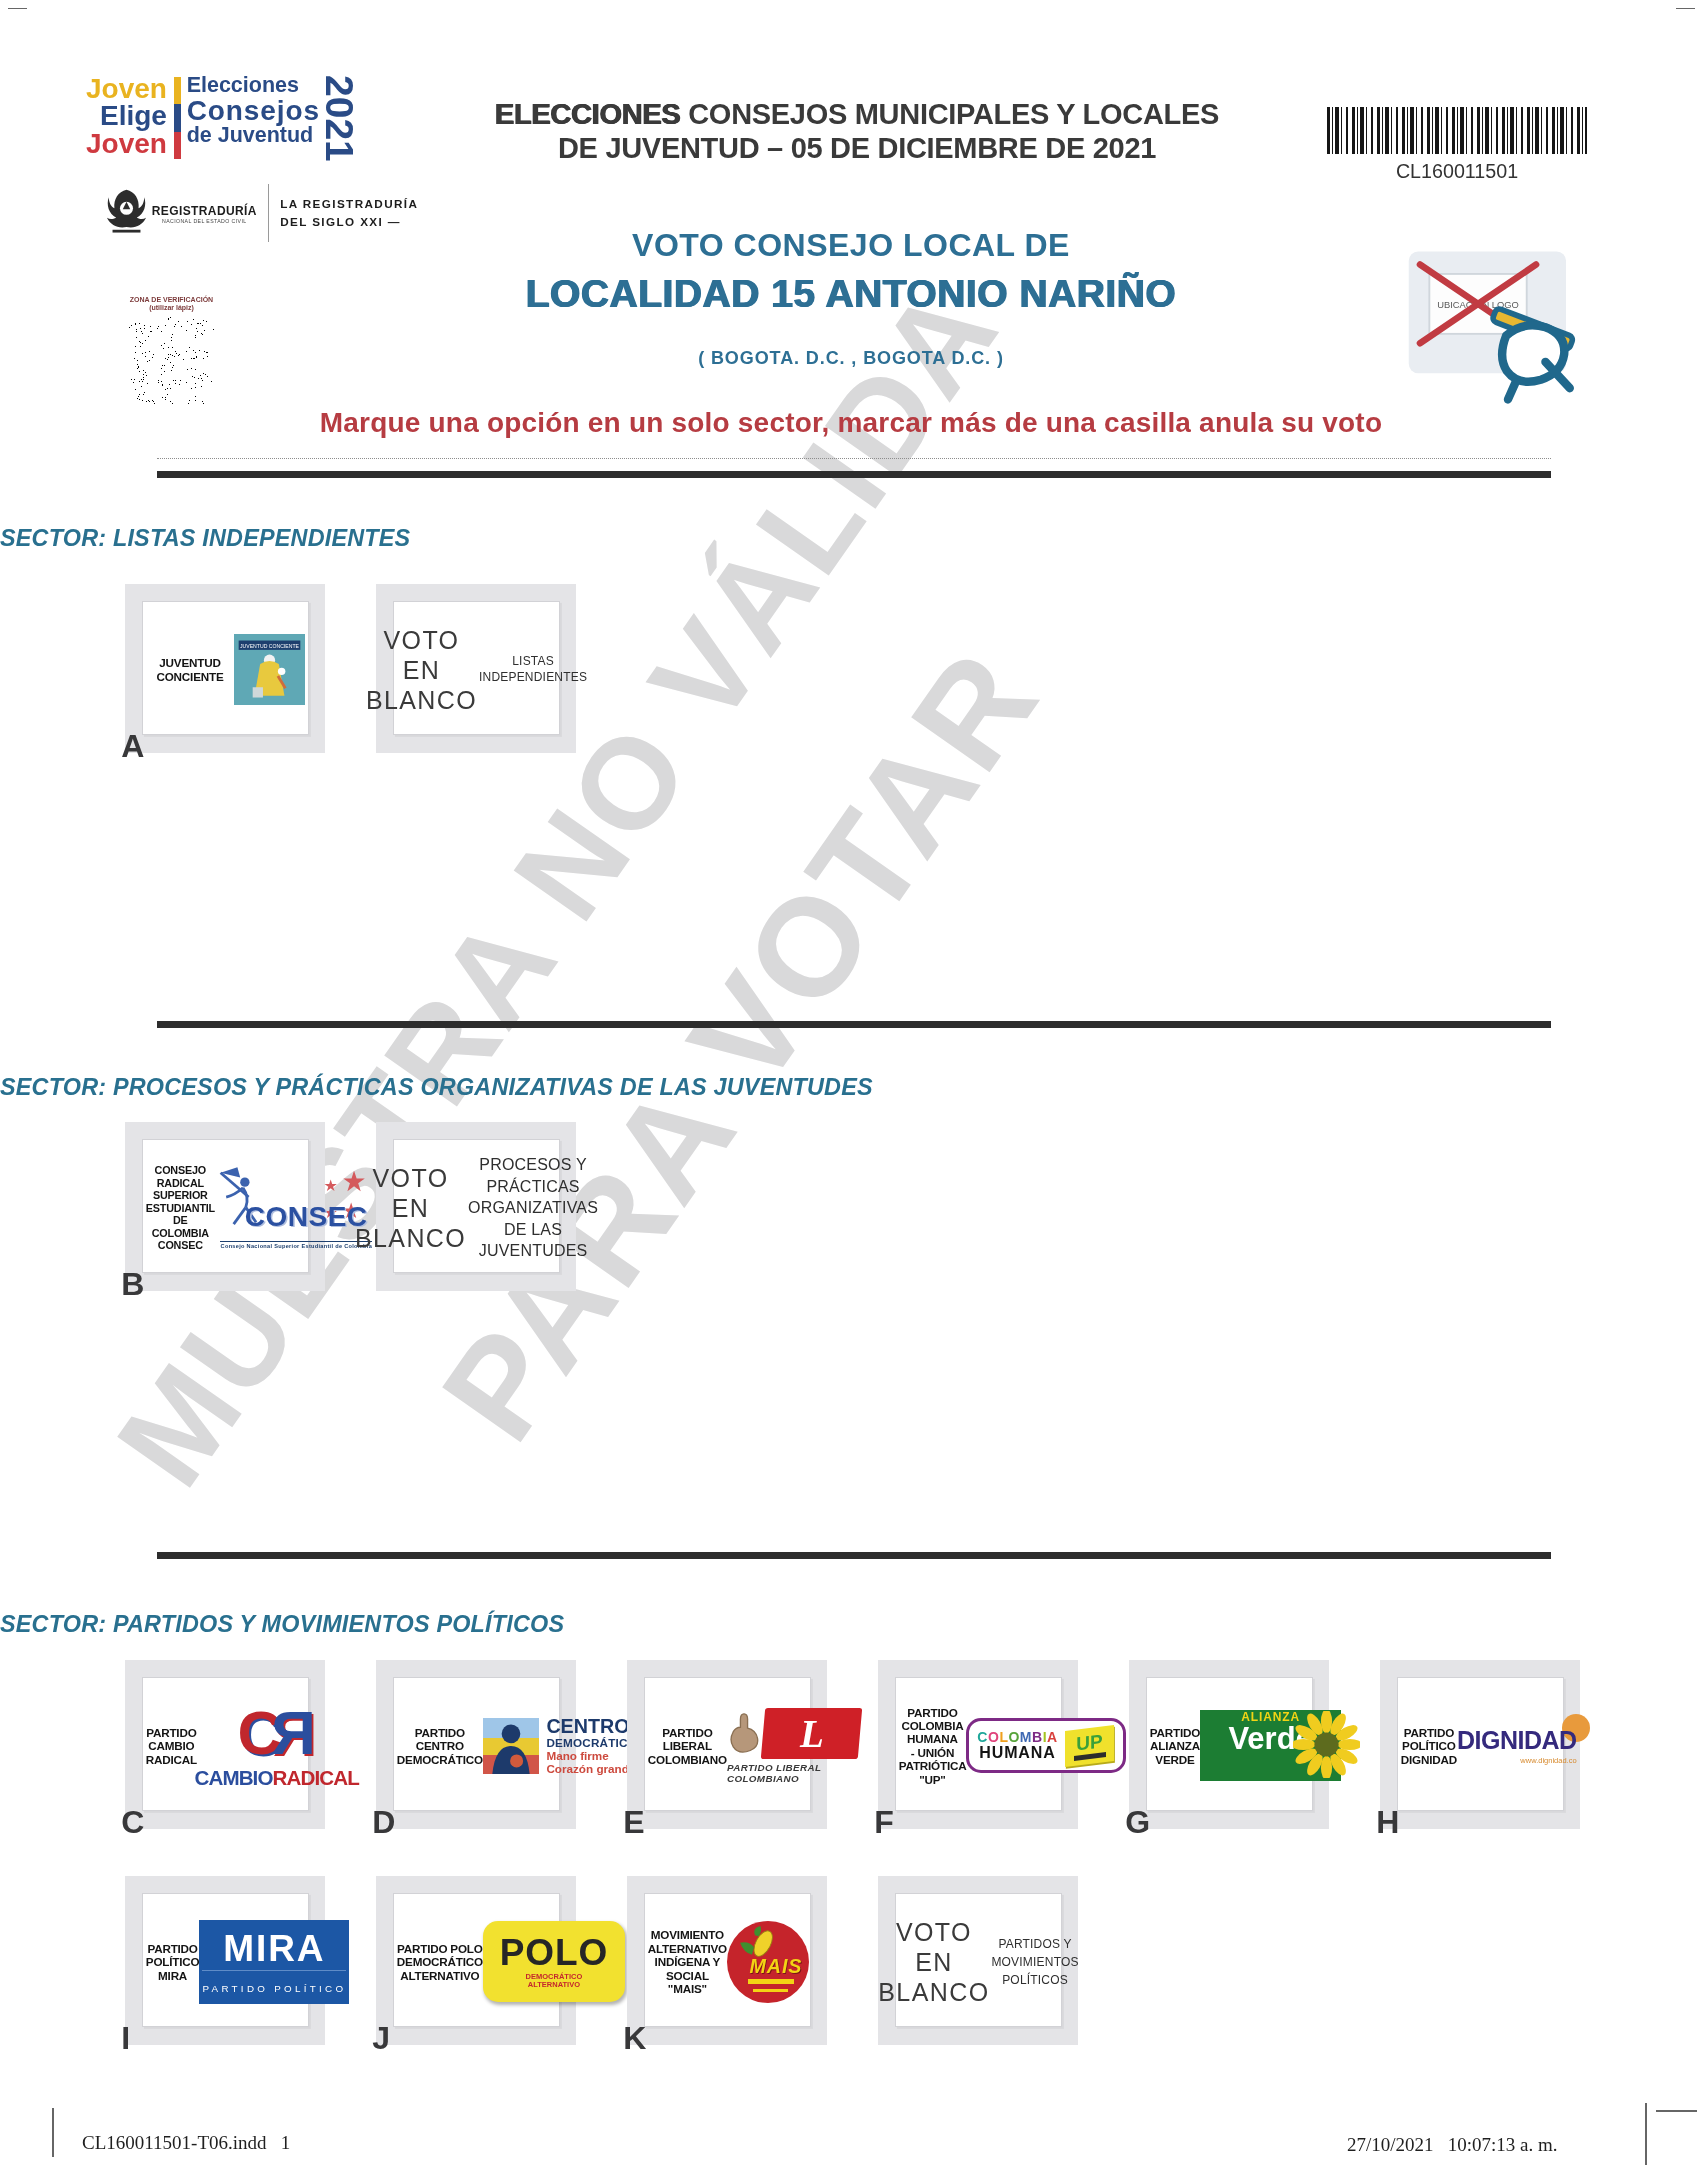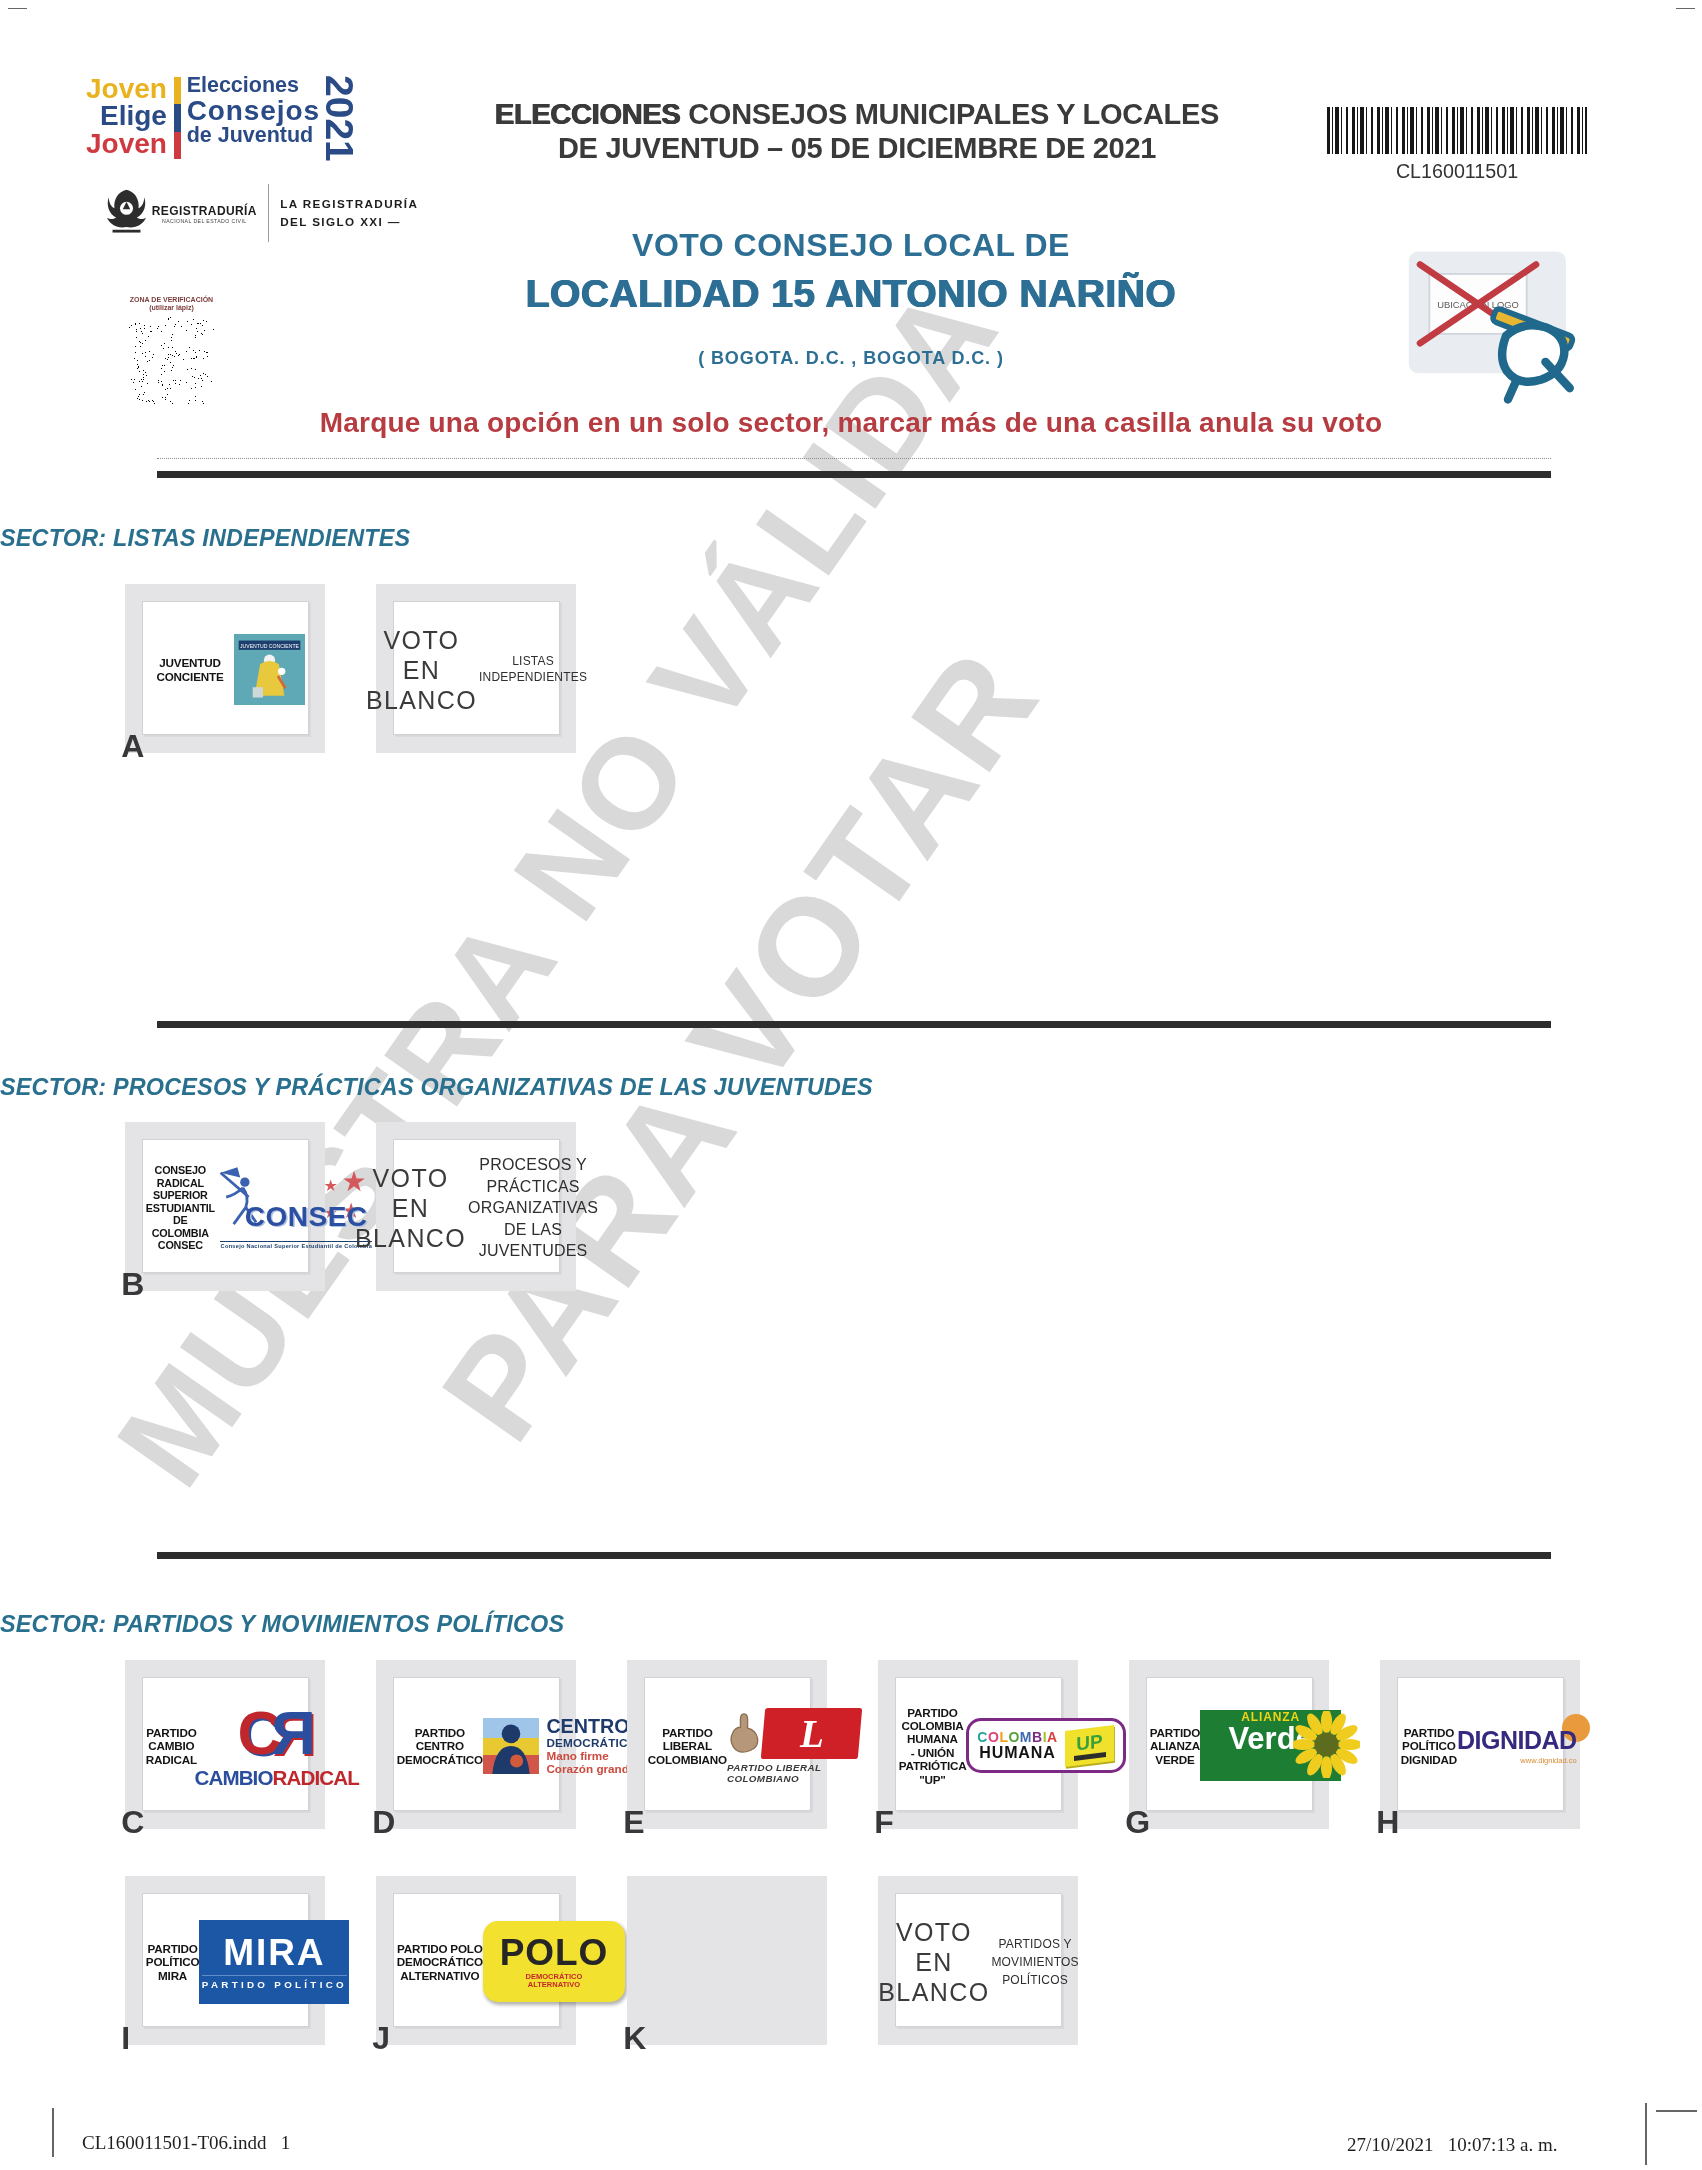--- a/index.html
+++ b/index.html
@@ -133,22 +133,22 @@
   .av-flower{position:absolute;right:0;top:3.7px;}
 
   .lg-dg{position:relative;text-align:center;}
   .dg-circle{position:absolute;right:-13px;top:-12px;width:28px;height:28px;border-radius:50%;background:#e89a3c;}
   .dg-word{position:relative;font-weight:bold;font-size:25px;color:#352a7d;letter-spacing:-0.5px;}
   .dg-web{text-align:right;font-size:7.5px;color:#d78a2e;margin-top:0.9px;}
 
   .lg-mira{width:150px;height:84px;background:#1c57a5;display:flex;flex-direction:column;
            align-items:center;justify-content:center;}
   .mira-word{color:#fff;font-weight:bold;font-size:37px;letter-spacing:1.9px;line-height:1;}
-  .mira-sub{color:#fff;font-size:9.8px;font-weight:bold;letter-spacing:3.3px;margin-top:3.7px;
-            border-top:1.9px solid #5f8cc7;padding-top:3px;}
+  .mira-sub{color:#fff;font-size:9.8px;font-weight:normal;letter-spacing:3.3px;margin-top:3.7px;
+            border-top:1.9px solid #5f8cc7;padding-top:12px;}
 
   .lg-polo{width:142px;height:81px;background:#f2e12f;border-radius:15px;
            box-shadow:1.9px 2.8px 3.7px rgba(0,0,0,0.3);display:flex;flex-direction:column;
            align-items:center;justify-content:center;}
   .polo-word{font-weight:bold;font-size:37px;color:#262626;letter-spacing:0.9px;line-height:1;}
   .polo-sub{width:90px;color:#c4272d;font-size:7.5px;font-weight:bold;line-height:1.1;text-align:center;margin-top:1.9px;}
 
   .lg-mais{position:relative;width:82px;height:82px;background:#c5242b;border-radius:50%;}
   .mais-word{position:absolute;left:22.5px;top:34px;color:#f3d414;font-weight:bold;font-style:italic;
              font-size:19.7px;letter-spacing:0.9px;text-shadow:0.9px 0.9px 0 #7a1418;}
@@ -540,20 +540,38 @@
           <div class="lg-polo">
             <div class="polo-word">POLO</div>
             <div class="polo-sub">DEMOCRÁTICO ALTERNATIVO</div>
           </div>
         </div>
       </div>
       <div class="letter">J</div>
     </div>
 
     <div class="cell">
+      <div class="inner">
+        <div class="opt-name">
+          <div>MOVIMIENTO ALTERNATIVO</div>
+          <div>INDÍGENA Y SOCIAL "MAIS"</div>
+        </div>
+        <div class="logo-area">
+          <div class="lg-mais">
+            <svg width="43" height="37" viewBox="0 0 46 40" style="position:absolute;left:11.2px;top:5.6px;">
+              <ellipse cx="27" cy="19" rx="8" ry="15" transform="rotate(28 27 19)" fill="#f0d22a" stroke="#9a7d14" stroke-width="1"></ellipse>
+              <path d="M15 31 q-9 -2 -13 -13 q10 -2 15 5 z" fill="#3f8f2f"></path>
+              <path d="M18 10 q-3 -8 6 -10 q2 6 -2 11 z" fill="#3f8f2f"></path>
+            </svg>
+            <div class="mais-word">MAIS</div>
+            <div class="mais-bar1"></div>
+            <div class="mais-bar2"></div>
+          </div>
+        </div>
+      </div>
       <div class="letter">K</div>
     </div>
 
     <div class="cell">
       <div class="inner blank-inner">
         <div class="blank-label">
           <div>VOTO EN</div>
           <div>BLANCO</div>
         </div>
         <div class="blank-sub airy">

